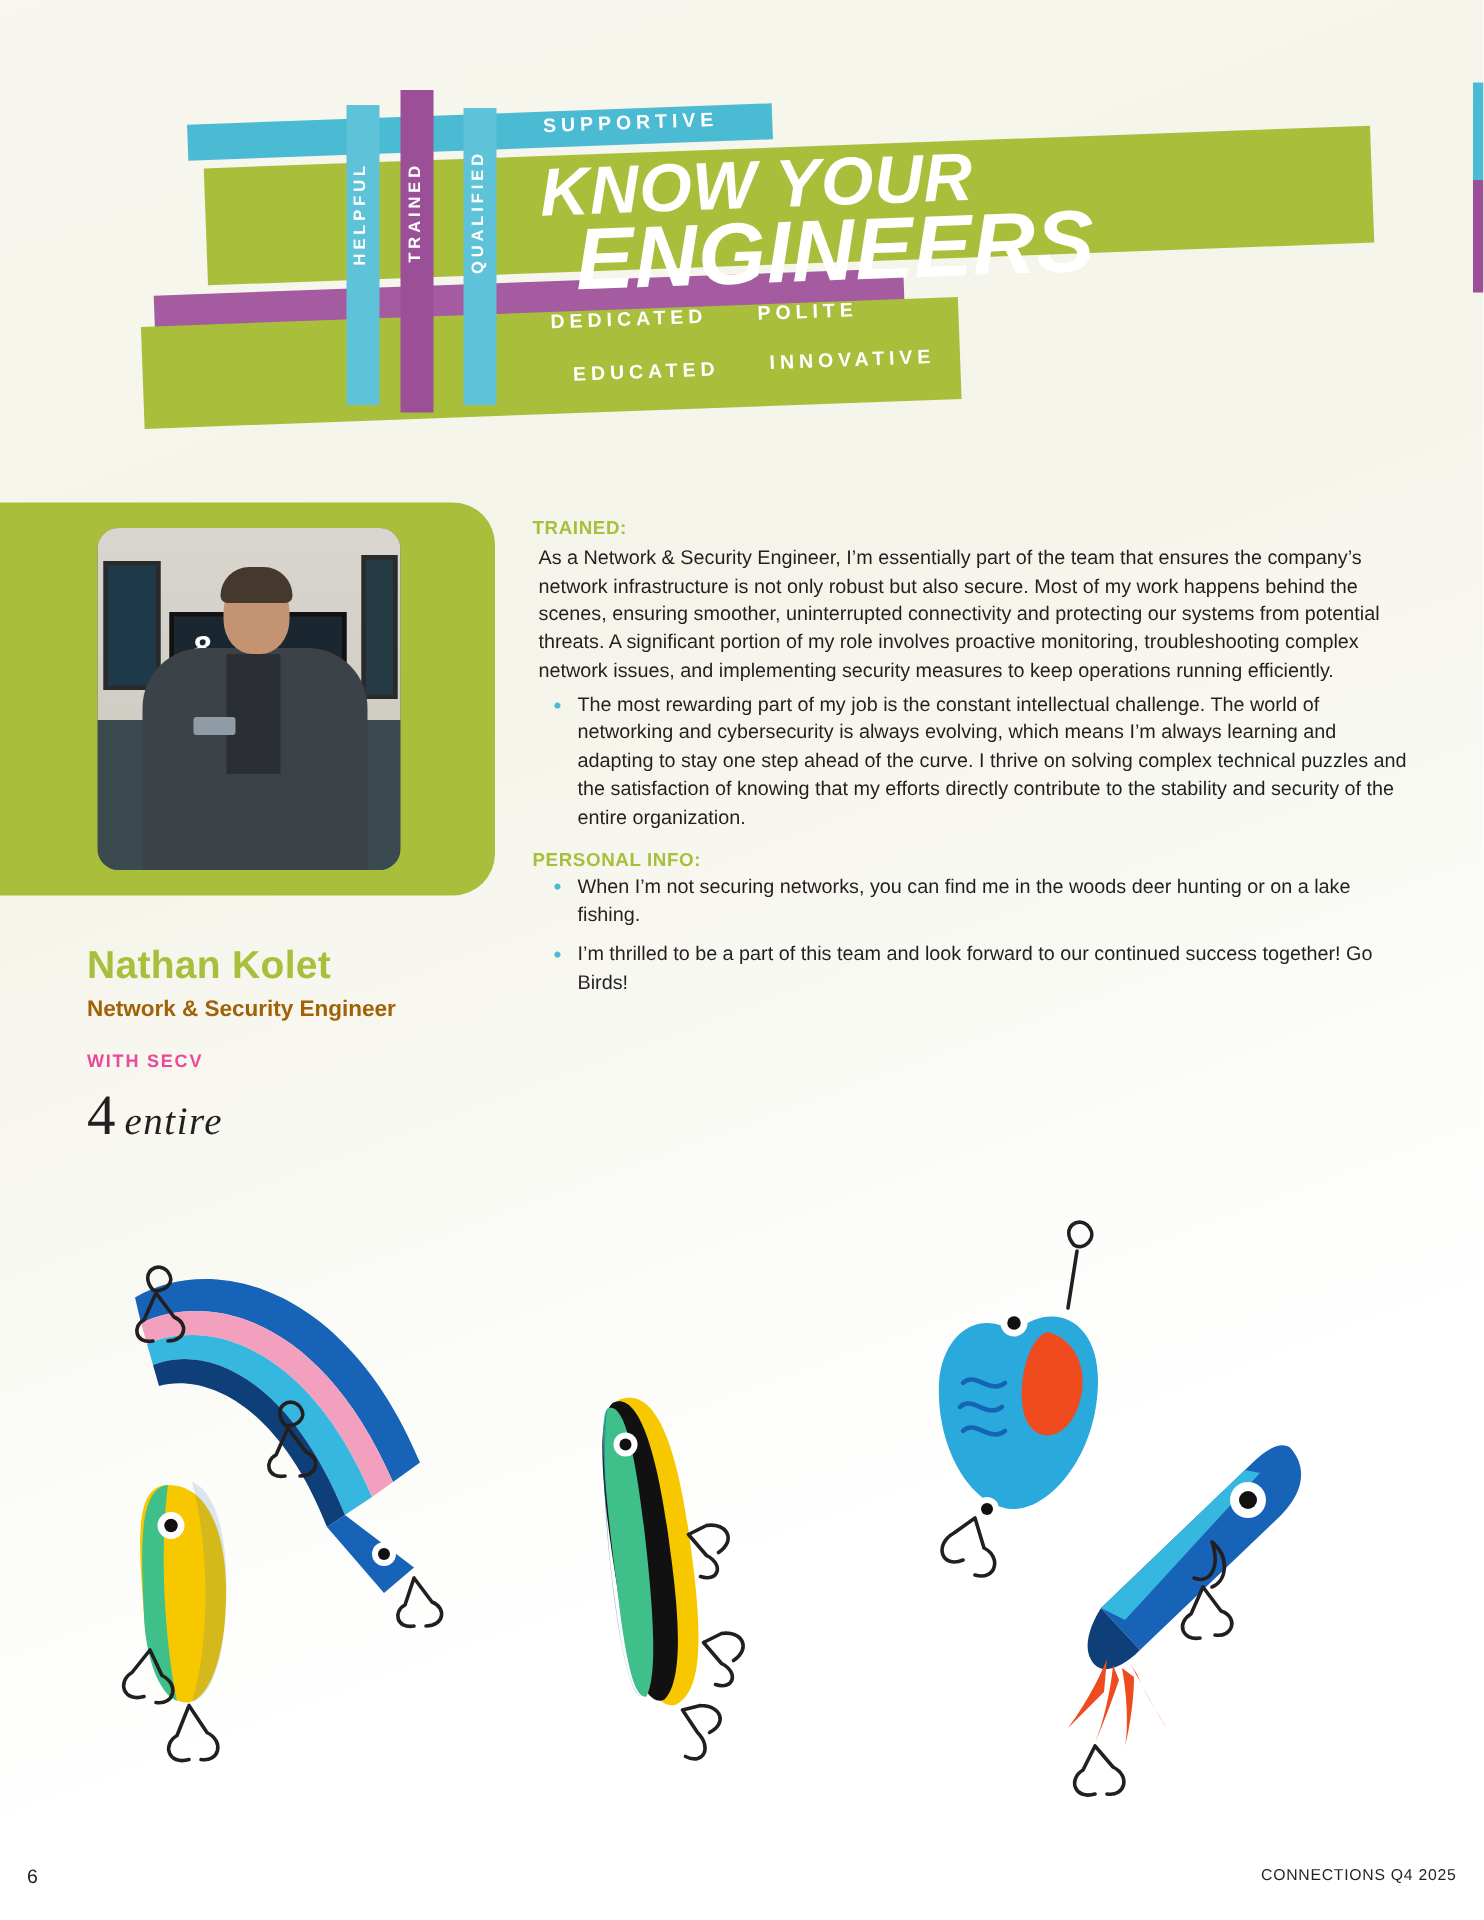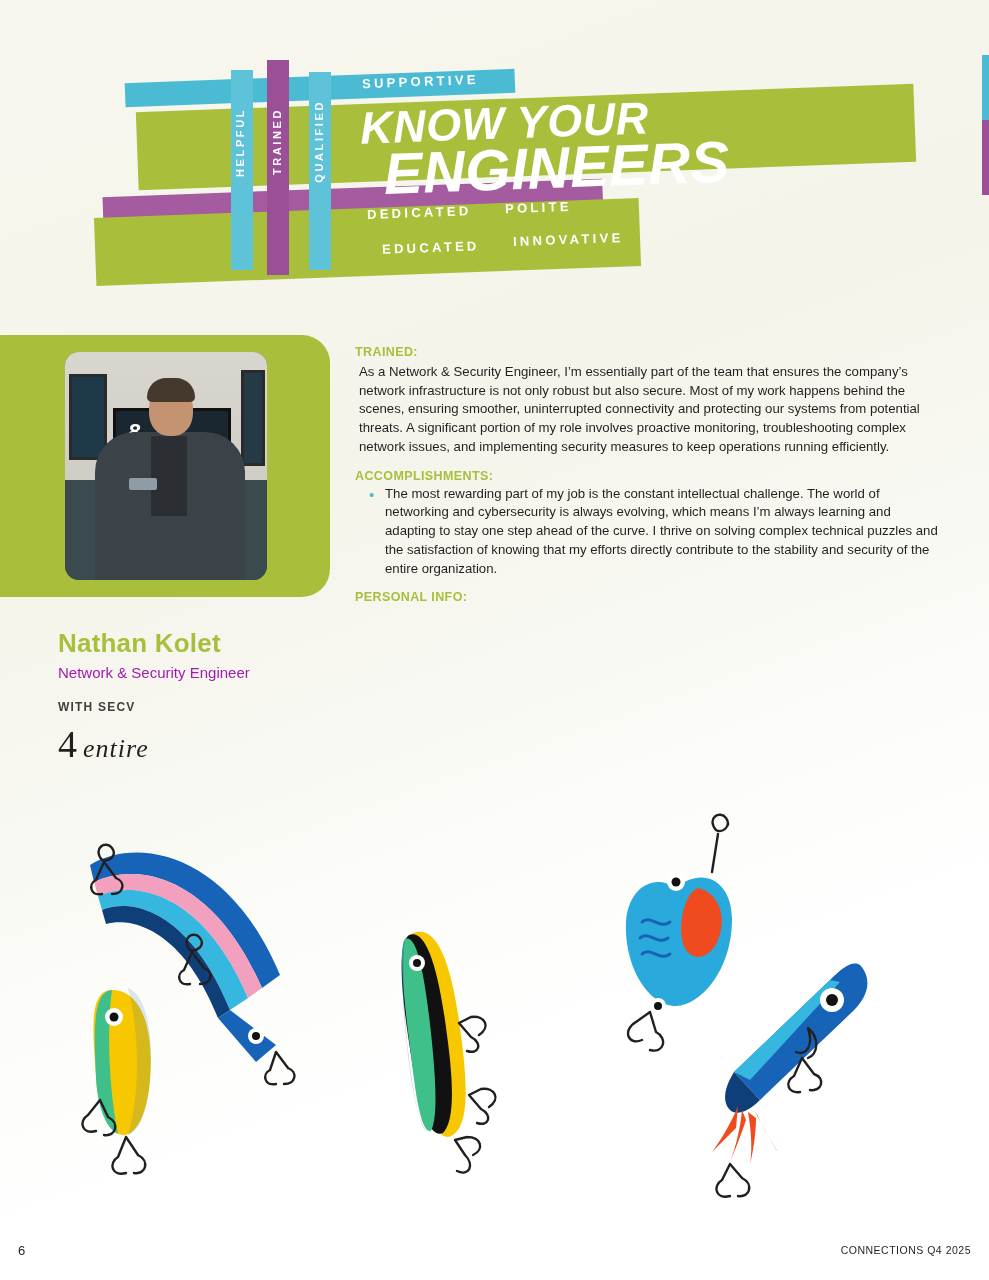--- a/index.html
+++ b/index.html
@@ -185,31 +185,31 @@
     font-size: 26px;
     font-weight: bold;
     color: #a9bf3c;
     letter-spacing: 0.2px;
   }
   .person-role {
     position: absolute;
     left: 58px;
     top: 664px;
     font-size: 15px;
-    font-weight: normal;
-    color: #a21caf;
+    font-weight: bold;
+    color: #a16207;
   }
   .with-label {
     position: absolute;
     left: 58px;
     top: 700px;
     font-size: 12px;
     font-weight: bold;
     letter-spacing: 1.2px;
-    color: #404040;
+    color: #ec4899;
   }
   .tenure {
     position: absolute;
     left: 58px;
     top: 722px;
     white-space: nowrap;
   }
   .tenure .num {
     font-size: 38px;
     color: #231f20;
@@ -340,27 +340,28 @@
 <div class="person-role">Network &amp; Security Engineer</div>
 <div class="with-label">WITH SECV</div>
 <div class="tenure">
   <span class="num">4</span><span class="unit">entire</span>
 </div>
 
 <div class="copy">
   <div class="sec-head">TRAINED:</div>
   <p class="body-text">As a Network &amp; Security Engineer, I’m essentially part of the team that ensures the company’s network infrastructure is not only robust but also secure. Most of my work happens behind the scenes, ensuring smoother, uninterrupted connectivity and protecting our systems from potential threats. A significant portion of my role involves proactive monitoring, troubleshooting complex network issues, and implementing security measures to keep operations running efficiently.</p>
 
-  <div class="sec-head spaced">ACCOMPLISHMENTS:</div>
   <ul class="bullets">
     <li>The most rewarding part of my job is the constant intellectual challenge. The world of networking and cybersecurity is always evolving, which means I’m always learning and adapting to stay one step ahead of the curve. I thrive on solving complex technical puzzles and the satisfaction of knowing that my efforts directly contribute to the stability and security of the entire organization.</li>
   </ul>
 
   <div class="sec-head spaced">PERSONAL INFO:</div>
   <ul class="bullets">
+    <li>When I’m not securing networks, you can find me in the woods deer hunting or on a lake fishing.</li>
+    <li>I’m thrilled to be a part of this team and look forward to our continued success together! Go Birds!</li>
   </ul>
 </div>
 
 <div class="lures">
   <svg width="989" height="420" viewBox="0 0 989 420" xmlns="http://www.w3.org/2000/svg">
 
     <g transform="translate(80,40)">
       <path d="M10,25 C60,-5 150,15 200,135 L182,148 C135,40 62,20 14,42 Z" fill="#1763b7"></path>
       <path d="M14,42 C62,20 135,40 182,148 L168,158 C126,58 60,38 18,56 Z" fill="#f2a0bd"></path>
       <path d="M18,56 C60,38 126,58 168,158 L150,170 C112,76 56,56 22,70 Z" fill="#36b7e0"></path>

